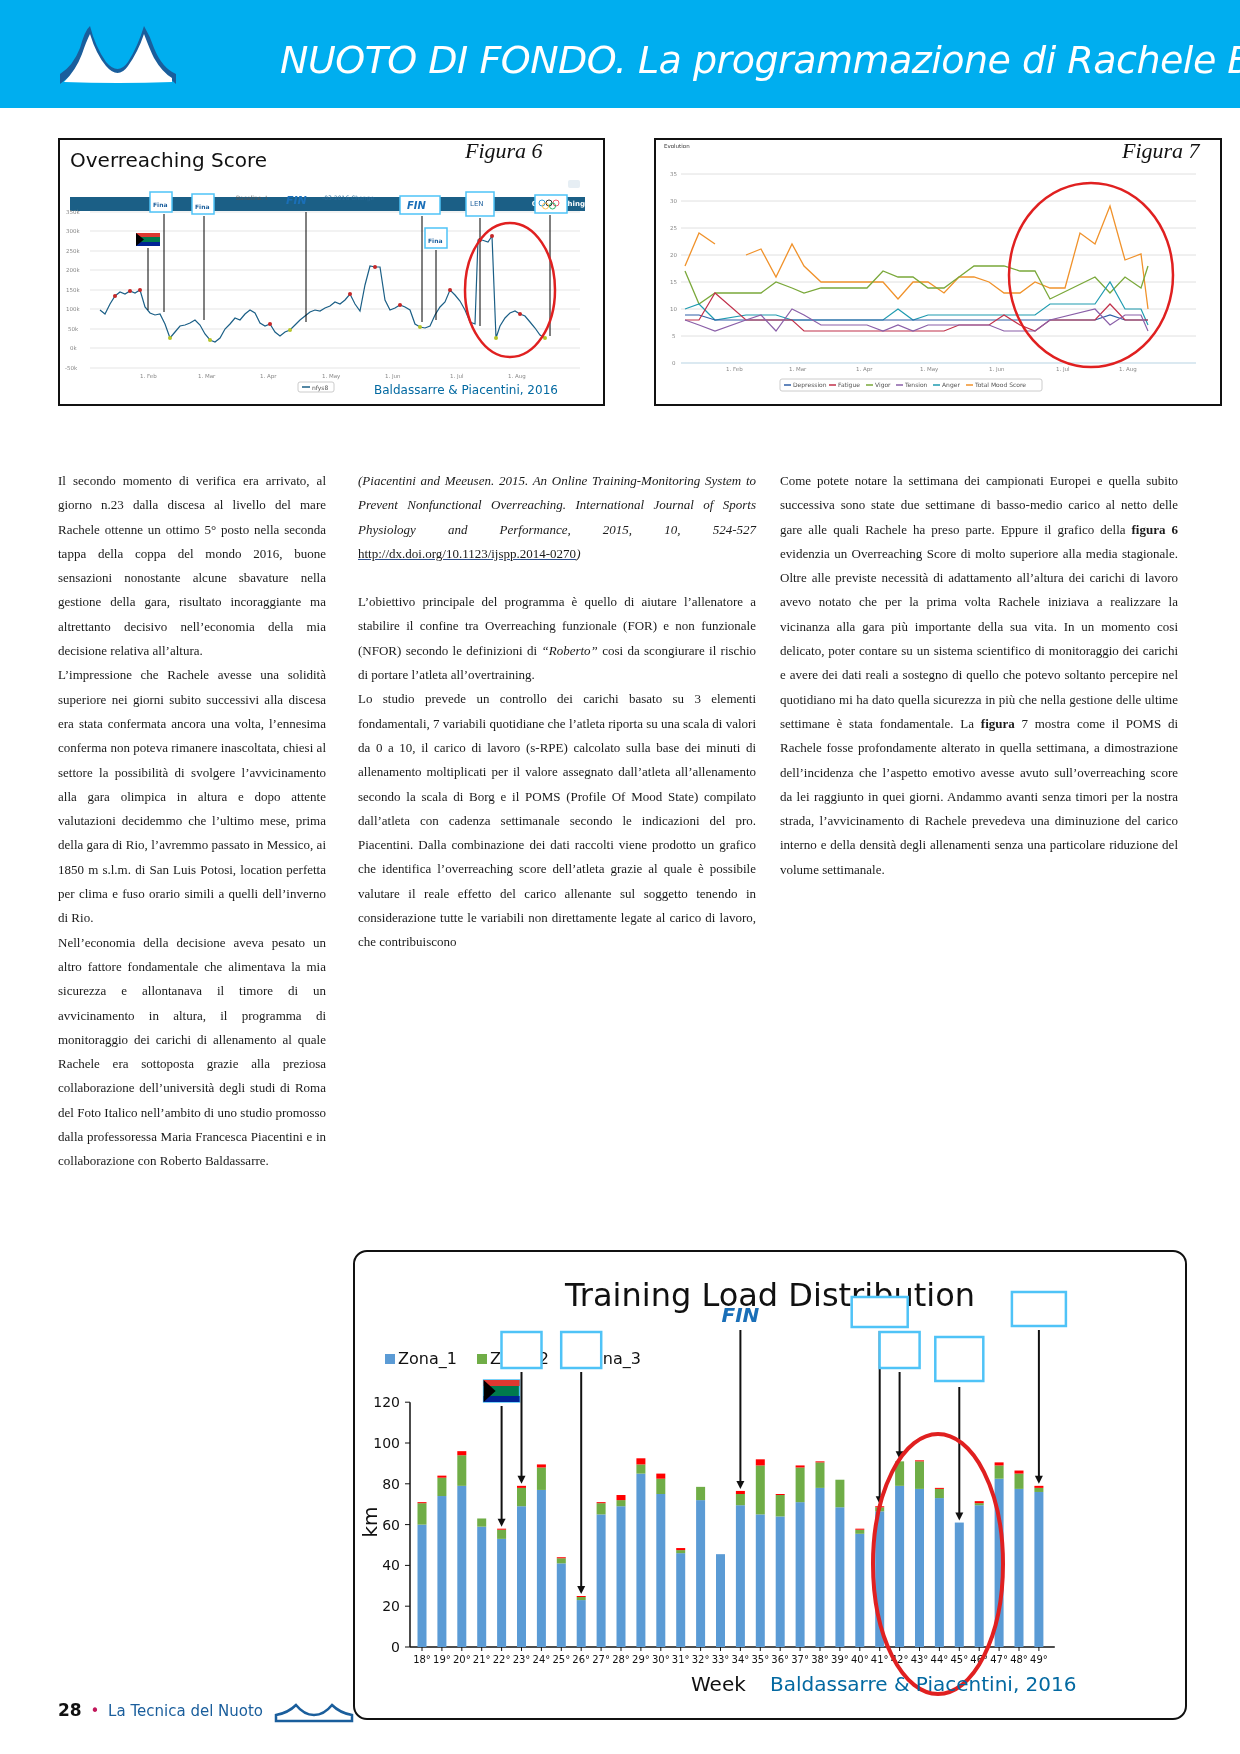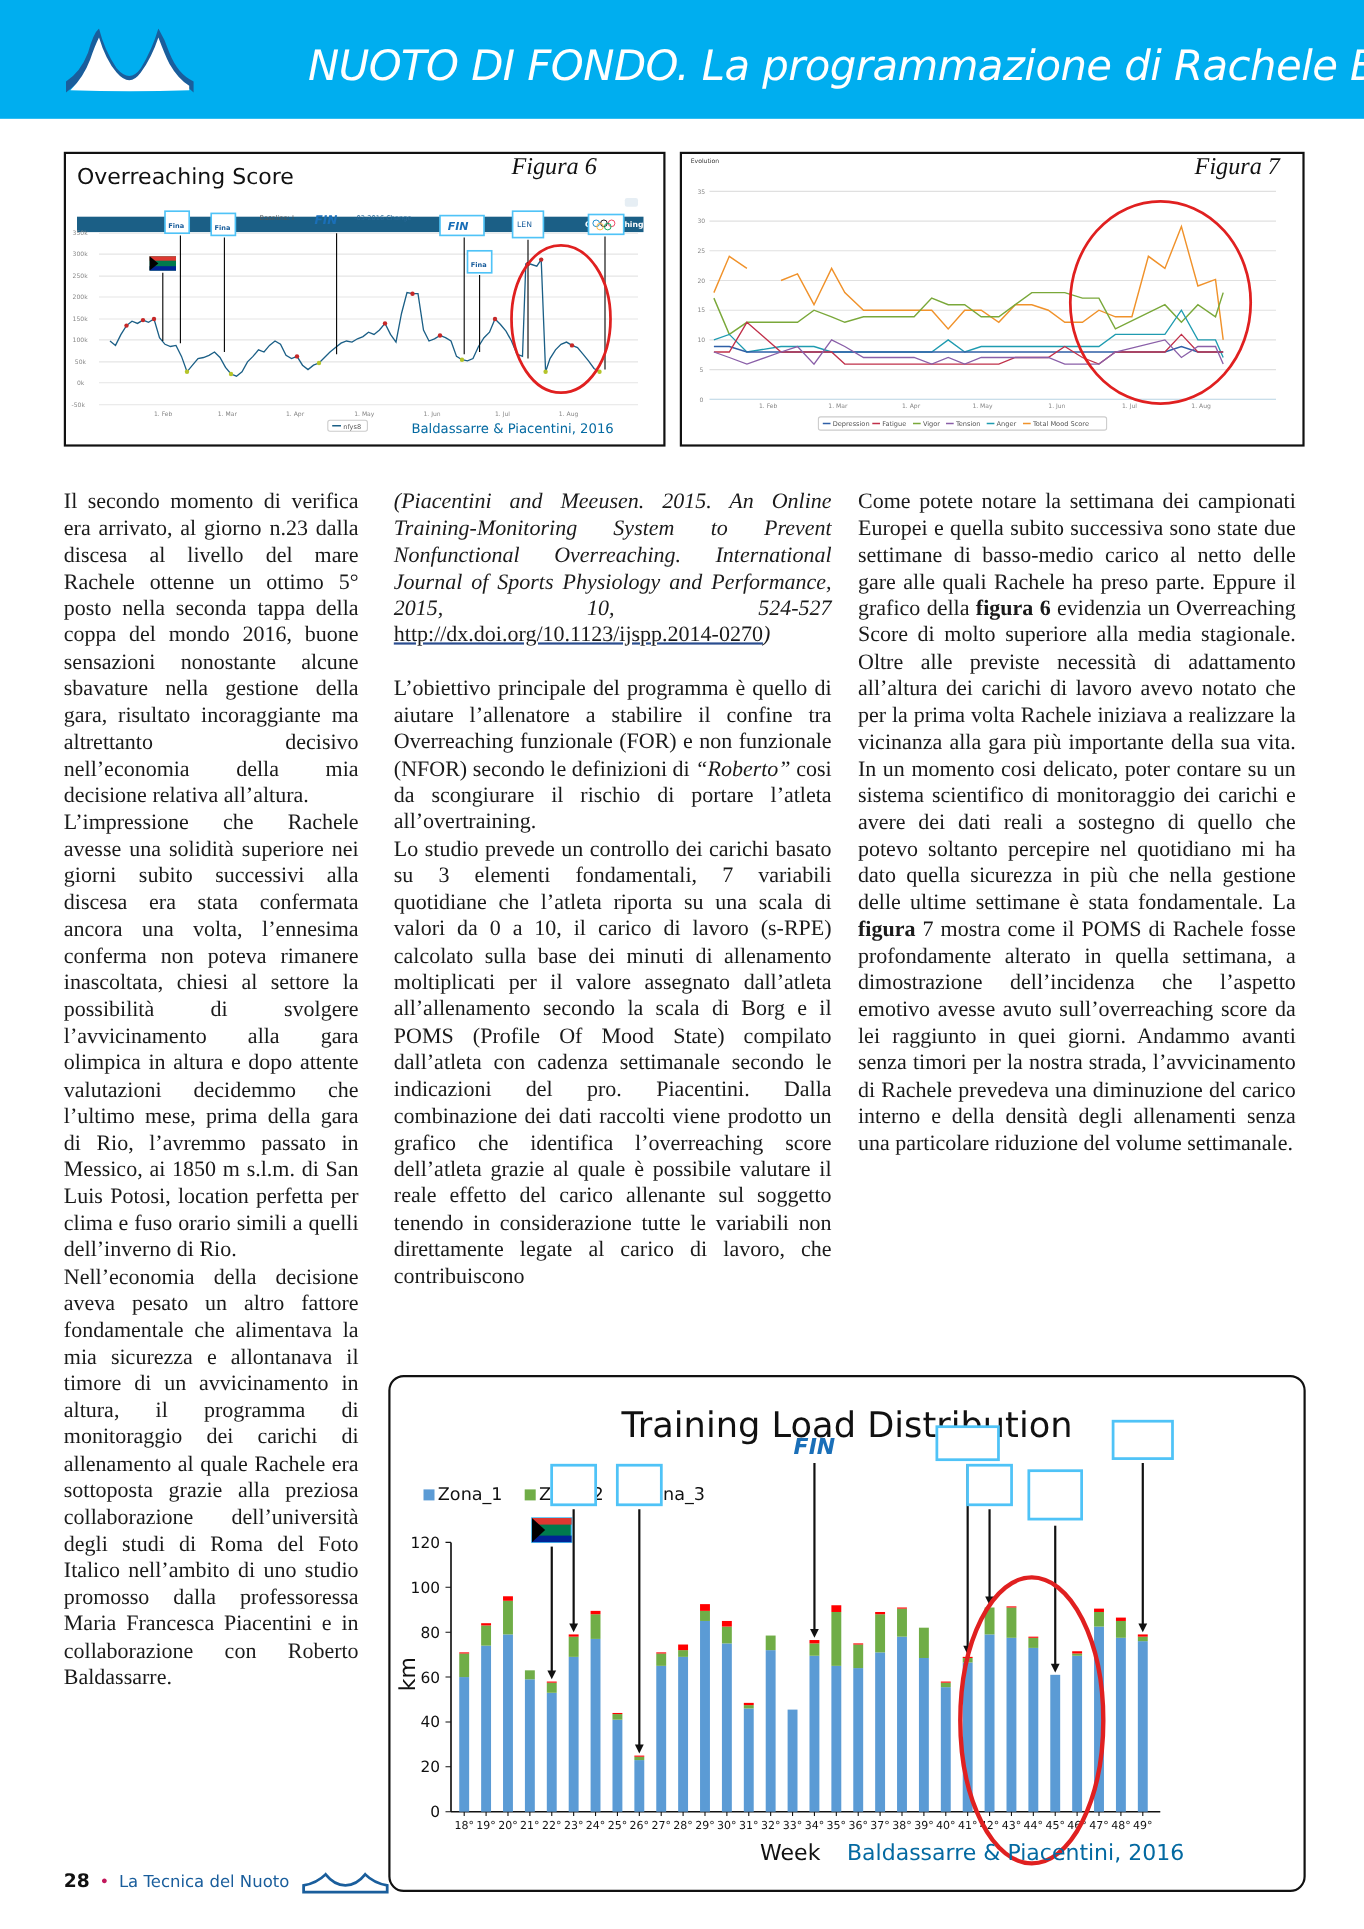--- a/index.html
+++ b/index.html
@@ -4,27 +4,27 @@
 <style>
   html, body { margin:0; padding:0; }
   body { width:1240px; height:1754px; position:relative; background:#ffffff; overflow:hidden;
          font-family:"Liberation Serif", "DejaVu Serif", serif; color:#1a1a1a; }
   .header { position:absolute; left:0; top:0; width:1240px; height:108px; background:#00aeef; }
   .header .logo { position:absolute; left:58px; top:26px; width:120px; height:60px; }
   .header .title { position:absolute; left:280px; top:38px; color:#fff; font-family:"DejaVu Sans", sans-serif;
          font-style:italic; font-weight:200; font-size:38px; letter-spacing:-0.5px; white-space:nowrap; }
   .fig { position:absolute; border:2px solid #111; background:#fff; overflow:hidden; }
   #fig6 { left:58px; top:138px; width:543px; height:264px;text-align:right; }
-  #fig7 { left:618px; top:138px; width:564px; height:264px; }
+  #fig7 { left:654px; top:138px; width:564px; height:264px; }
   .fig-label { position:absolute; font-family:"Liberation Serif", serif; font-style:italic; font-size:22px; color:#111; }
   .fig6-title { position:absolute; left:10px; top:8px; font-family:"DejaVu Sans", sans-serif; font-size:20px; color:#111; }
   .fig6-bar { position:absolute; left:10px; top:37px; width:515px; height:14px; background:#1b5f86; color:#fff;
          font-family:"DejaVu Sans", sans-serif; font-size:7px; font-weight:bold; line-height:14px; padding-left:4px; box-sizing:border-box;margin-top:20px; }
   .credit { position:absolute; font-family:"DejaVu Sans", sans-serif; color:#0369a1; }
-  .col { position:absolute; font-size:20px; line-height:24.3px; text-align:justify; }
+  .col { position:absolute; font-size:13px; line-height:24.3px; text-align:justify;margin-top:25px; }
   .col p { margin:0; }
   .col em { font-style:italic; }
   .col a { color:#1a1a1a; text-decoration:underline; text-decoration-color:#2a4d8f; }
   .blank { height:24px; }
   #col1 { left:58px; top:444px; width:268px; }
   #col2 { left:358px; top:444px; width:398px; }
   #col3 { left:780px; top:444px; width:398px; }
   #fig2 { left:353px; top:1250px; width:830px; height:466px;border-radius:14px; }
   .footer { position:absolute; left:58px; top:1700px; font-family:"DejaVu Sans", sans-serif; font-size:15px; color:#1a5e9c; white-space:nowrap; }
   .footer .num { color:#111; font-weight:bold; font-size:17px;text-align:center; }

